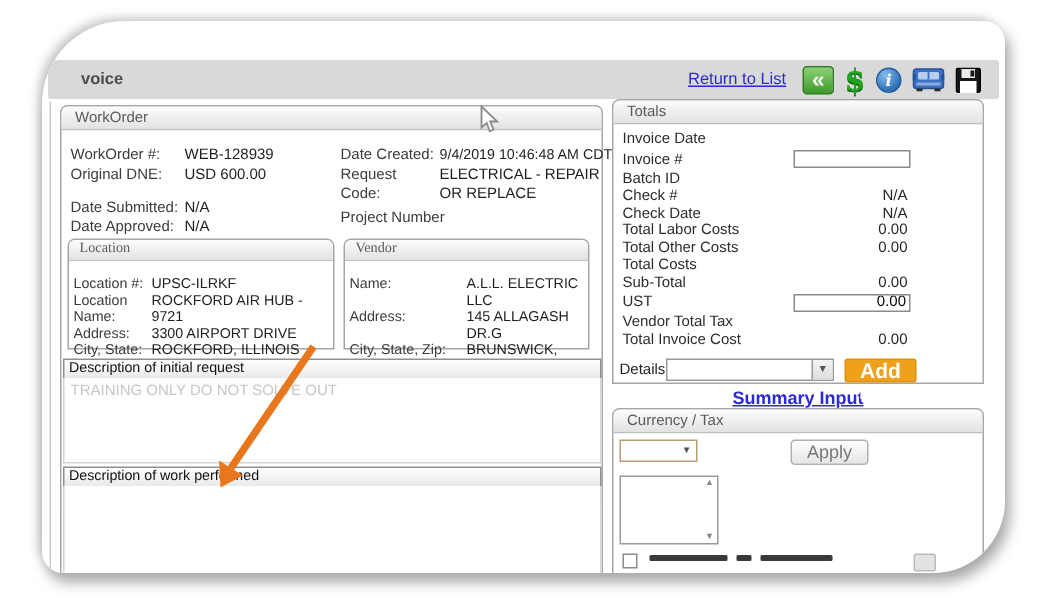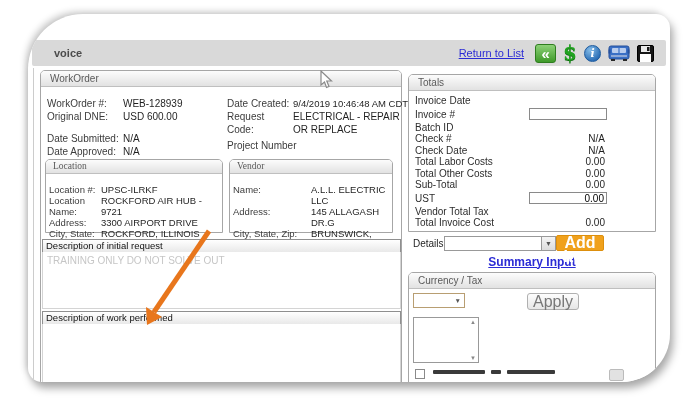--- a/index.html
+++ b/index.html
@@ -27,21 +27,21 @@
     background:radial-gradient(circle at 35% 28%, #85bce8, #2a6db5 75%);
     border:1px solid #1d5a9e; color:#fff; font-family:"DejaVu Serif", serif;
     font-weight:bold; font-style:italic; font-size:11px; }
   
   .left-rule { position:absolute; left:5px; top:54px; height:314px; border-left:1px solid #cccccc; }
   
   .panel { position:absolute; background:#fff; border:1px solid #a6a6a6; border-radius:5px 5px 0 0; }
   .panel-hd { height:16px; background:linear-gradient(#fcfcfc,#e2e2e2); border-bottom:1px solid #bfbfbf;
     border-radius:4px 4px 0 0; font-size:10px; color:#5a5a5a; line-height:15px; padding-left:9px; }
   .wo-panel { left:12px; top:56px; width:362px; height:320px; }
-  .totals-panel { left:380px; top:60px; width:248px; height:158px; }
+  .totals-panel { left:380px; top:52px; width:248px; height:190px; }
   .cur-panel { left:380px; top:258px; width:248px; height:120px; }
   
   .fields-left { position:absolute; left:6px; top:26px; width:180px; }
   .fields-right { position:absolute; left:186px; top:26px; width:176px; }
   .frow { display:flex; font-size:10px; color:#1f1f1f; line-height:13px; }
   .frow .lbl { width:76px; color:#3c3c3c; flex:none; }
   .fields-right .frow .lbl { width:66px; }
   .frow .val { white-space:nowrap; }
   .frow .val.wrap { white-space:normal; width:108px; }
   .gap8 { height:9px; }
@@ -71,31 +71,31 @@
   .trow .tval { width:80px; text-align:right; margin-right:46px; }
   .trow input { width:78px; height:12px; border:1px solid #8a8a8a; margin-right:44px;
     font-size:10px; font-family:"Liberation Sans",sans-serif; }
   .trow input.num { text-align:right; padding-right:2px; }
   .details-row { display:flex; align-items:center; margin-top:6px; padding-left:4px; position:relative; height:17px; }
   .details-lbl { font-size:10px; color:#1f1f1f; width:31px; }
   .dd { position:relative; width:112px; height:15px; border:1px solid #999; background:#fff; }
   .dd .dd-btn { position:absolute; right:0; top:0; width:14px; height:13px;
     background:linear-gradient(#f4f4f4,#dcdcdc); border-left:1px solid #999;
     font-size:7px; color:#555; text-align:center; line-height:13px; }
-  .add-item { width:48px; height:16px; background:#f0a11c; border:1px solid #dd8f0d;
-    border-radius:2px; color:#fff; font-size:16px; font-weight:bold; text-align:center; line-height:14px; cursor:pointer; }
+  .add-item { margin-left:7px; width:48px; height:16px; background:#f0a11c; border:1px solid #dd8f0d;
+    border-radius:2px; color:#fff; font-size:14px; font-weight:bold; text-align:center; line-height:14px; cursor:pointer; }
   .summary-link { text-align:center; margin-top:3px; font-size:12px; font-weight:bold;
     color:#2b2bd5; text-decoration:underline; cursor:pointer; }
   
   .cur-row { position:absolute; left:0; top:20px; width:100%; height:16px; }
   .cur-dd { position:absolute; left:4px; top:0; width:52px; height:15px; border:1px solid #b89e72; background:#fff; }
   .cur-dd .arr { position:absolute; right:3px; top:3px; font-size:6.5px; color:#555; }
   .apply-btn { position:absolute; left:118px; top:0; width:52px; height:17px;
     background:linear-gradient(#fdfdfd,#e6e6e6); border:1px solid #b0b0b0; border-radius:3px;
-    color:#777; font-size:16px; text-align:center; line-height:15px; cursor:pointer; }
+    color:#777; font-size:12px; text-align:center; line-height:15px; cursor:pointer; }
   .listbox { position:absolute; left:4px; top:44px; width:66px; height:46px; border:1px solid #999; background:#fff; }
   .listbox .up { position:absolute; right:2px; top:1px; font-size:6px; color:#888; }
   .listbox .dn { position:absolute; right:2px; bottom:1px; font-size:6px; color:#888; }
   .clip-row { position:absolute; left:0; top:96px; width:100%; height:20px; }
   .clip-check { position:absolute; left:6px; top:0; width:10px; height:10px; background:#fff; border:1px solid #8a8a8a; }
   .clip-frag { position:absolute; top:1px; background:#3a3a3a; height:4px; border-radius:1px; }
   .clip-btn { position:absolute; left:200px; top:0; width:15px; height:12px; background:#e2e2e2;
     border:1px solid #bbb; border-radius:2px; }
   
   .overlay { position:absolute; left:0; top:0; width:696px; height:406px; pointer-events:none; }
@@ -250,20 +250,24 @@
       </div>
       <div class="trow">
         <span class="tlbl">Total Labor Costs</span>
         <span class="tval">0.00</span>
       </div>
       <div class="trow">
         <span class="tlbl">Total Other Costs</span>
         <span class="tval">0.00</span>
       </div>
       <div class="trow">
+        <span class="tlbl">Total Costs</span>
+        <span class="tval"></span>
+      </div>
+      <div class="trow">
         <span class="tlbl">Sub-Total</span>
         <span class="tval">0.00</span>
       </div>
       <div class="trow tall">
         <span class="tlbl">UST</span>
         <input type="text" class="num" value="0.00" style="">
       </div>
       <div class="trow">
         <span class="tlbl">Vendor Total Tax</span>
         <span class="tval"></span>

